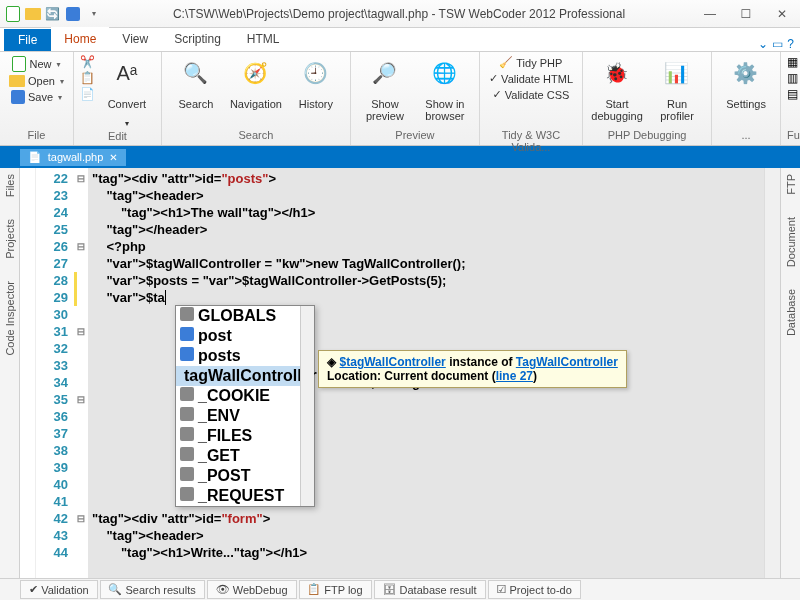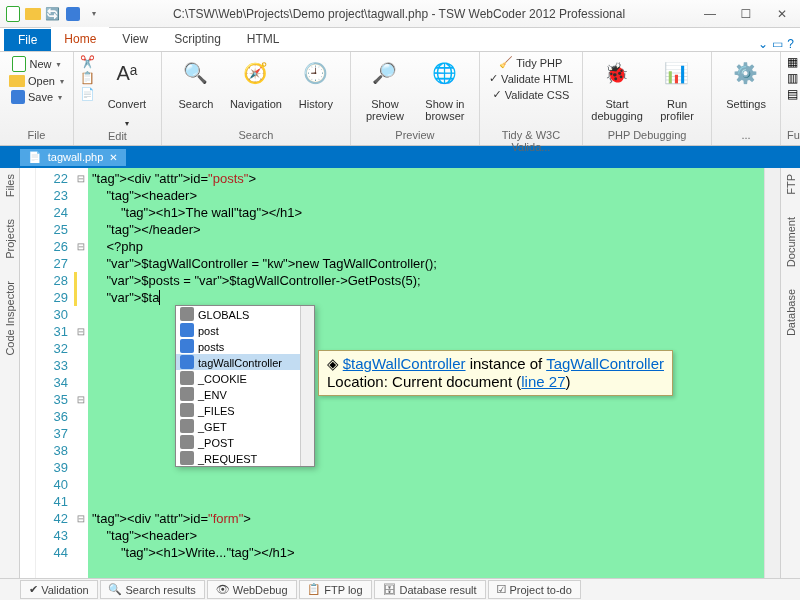--- a/index.html
+++ b/index.html
@@ -44,40 +44,40 @@
 .doctab .close { font-size: 10px; }
 
 
 .main { position: relative; height: 410px; display: flex; }
 .left-dock { width: 20px; background: #f4f4f4; border-right: 1px solid #d0d0d0; display: flex; flex-direction: column; align-items: center; padding-top: 4px; gap: 18px; }
 .dock-tab { writing-mode: vertical-rl; transform: rotate(180deg); font-size: 11px; color: #555; padding: 2px 0; display: flex; align-items: center; gap: 3px; }
 .right-dock { width: 20px; background: #f4f4f4; border-left: 1px solid #d0d0d0; display: flex; flex-direction: column; align-items: center; padding-top: 4px; gap: 18px; }
 .right-dock .dock-tab { writing-mode: vertical-rl; }
 
 
-.editor { flex: 1; display: flex; background: #86efac; position: relative; font-family: Consolas, monospace; font-size: 13px; }
+.editor { flex: 1; display: flex; background: #e5e5e5; position: relative; font-family: Consolas, monospace; font-size: 13px; font-weight: bold; }
 .lmargin { width: 16px; background: #fff; border-right: 1px solid #eee; }
 .gutter { width: 38px; background: #fff; text-align: right; color: #2b91af; padding-right: 6px; line-height: 17px; padding-top: 2px; }
 .fold { width: 14px; background: #fff; color: #888; line-height: 17px; padding-top: 2px; text-align: center; font-size: 10px; }
 .code { flex: 1; padding: 2px 0 0 4px; line-height: 17px; white-space: pre; color: #000; overflow: hidden; }
 .str { color: #b22222; }
 .caret { border-left: 1px solid #000; }
 .vscroll { width: 16px; background: #f0f0f0; border-left: 1px solid #ddd; }
 
 
 .ac { position: absolute; left: 155px; top: 137px; width: 140px; background: #fff; border: 1px solid #888; box-shadow: 2px 2px 6px rgba(0,0,0,0.25); }
-.ac-row { padding: 1px 4px; font-size: 11px; display: flex; align-items: flex-end; gap: 4px; font-family: "Segoe UI"; }
+.ac-row { padding: 1px 4px; font-size: 16px; display: flex; align-items: flex-start; gap: 4px; font-family: "Segoe UI"; }
 .ac-row.sel { background: #c2dcf2; }
 .ac-ic { width: 14px; height: 14px; border-radius: 2px; }
 .ac-blue { background: #3b7dd8; }
 .ac-gray { background: #888; }
 .ac-scroll { position: absolute; right: 0; top: 0; bottom: 0; width: 14px; background: #f0f0f0; border-left: 1px solid #ccc; }
 
 
-.tip { position: absolute; left: 298px; top: 182px; background: #fefde3; border: 1px solid #b0a060; padding: 4px 8px; font-size: 15px; font-family: Consolas, monospace; box-shadow: 2px 2px 4px rgba(0,0,0,0.2); }
+.tip { position: absolute; left: 298px; top: 182px; background: #fefde3; border: 1px solid #b0a060; padding: 4px 8px; font-size: 12px; font-family: Consolas, monospace; box-shadow: 2px 2px 4px rgba(0,0,0,0.2); }
 .tip a { color: #0066cc; text-decoration: underline; }
 
 
 .bottom-tabs { height: 22px; background: #f4f4f4; border-top: 1px solid #d0d0d0; display: flex; align-items: center; padding-left: 20px; gap: 2px; }
 .btab { padding: 2px 8px; font-size: 11px; color: #444; border: 1px solid #d0d0d0; background: #f9f9f9; display: flex; align-items: center; gap: 3px; }
 
 .modline { position: absolute; left: 54px; width: 3px; background: #f7d94c; }
 </style>
 </head>
 <body>

